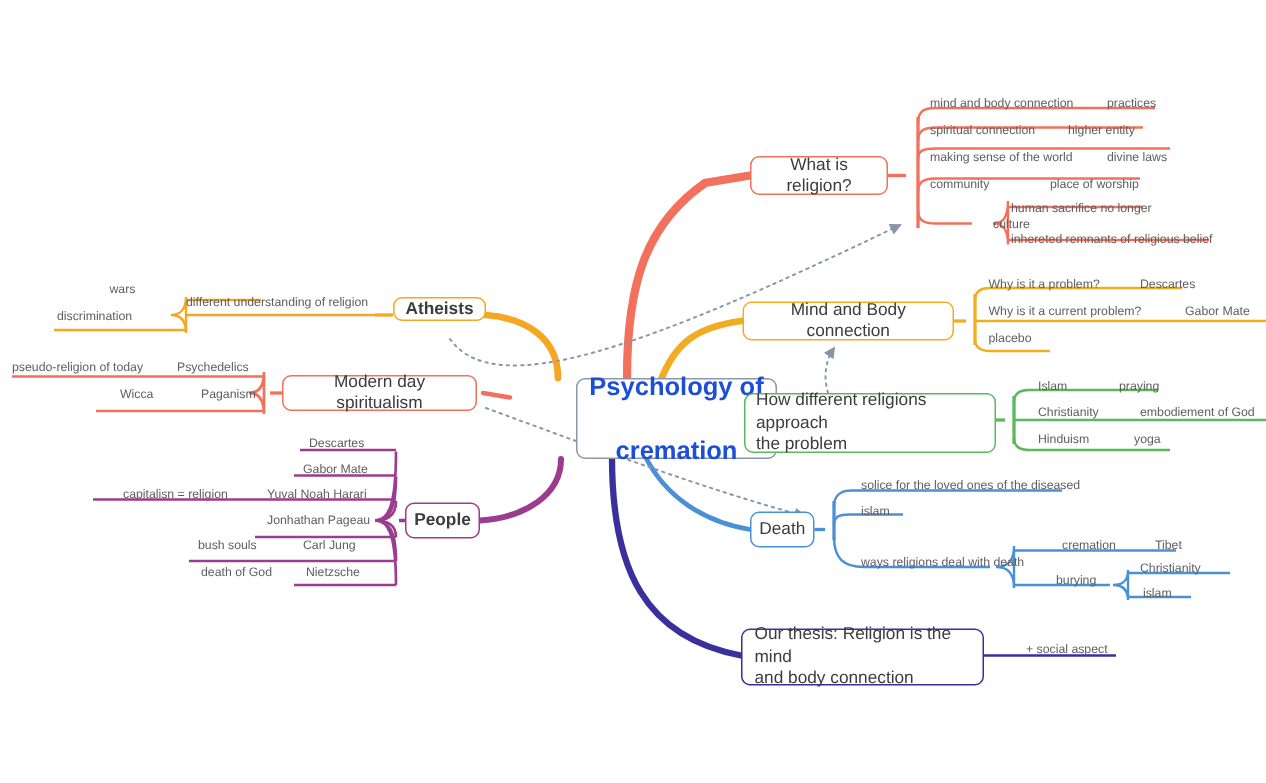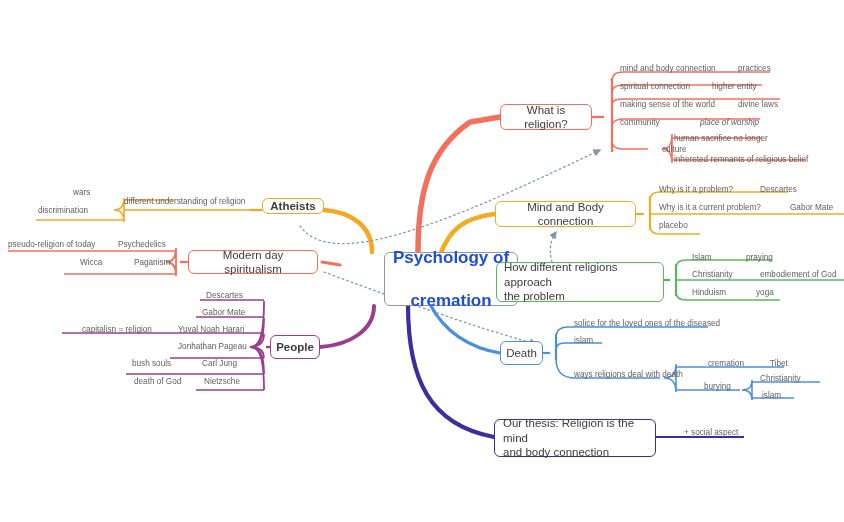--- a/index.html
+++ b/index.html
@@ -161,21 +161,21 @@
     <span>People</span>
   </div>
 
   <div class="leaf" style="left:620px;top:64px;">mind and body connection</div>
   <div class="leaf" style="left:738px;top:64px;">practices</div>
   <div class="leaf" style="left:620px;top:82px;">spiritual connection</div>
   <div class="leaf" style="left:712px;top:82px;">higher entity</div>
   <div class="leaf" style="left:620px;top:100px;">making sense of the world</div>
   <div class="leaf" style="left:738px;top:100px;">divine laws</div>
   <div class="leaf" style="left:620px;top:118px;">community</div>
-  <div class="leaf" style="left:700px;top:118px;font-style:italic;">place of worship</div>
+  <div class="leaf" style="left:700px;top:118px;">place of worship</div>
   <div class="leaf" style="left:636px;top:145px;padding-left:26px;">culture</div>
   <div class="leaf" style="left:674px;top:134px;">human sacrifice no longer</div>
   <div class="leaf" style="left:674px;top:155px;">inhereted remnants of religious belief</div>
 
   <div class="leaf" style="left:659px;top:185px;">Why is it a problem?</div>
   <div class="leaf" style="left:760px;top:185px;">Descartes</div>
   <div class="leaf" style="left:659px;top:203px;">Why is it a current problem?</div>
   <div class="leaf" style="left:790px;top:203px;">Gabor Mate</div>
   <div class="leaf" style="left:659px;top:221px;">placebo</div>
 

